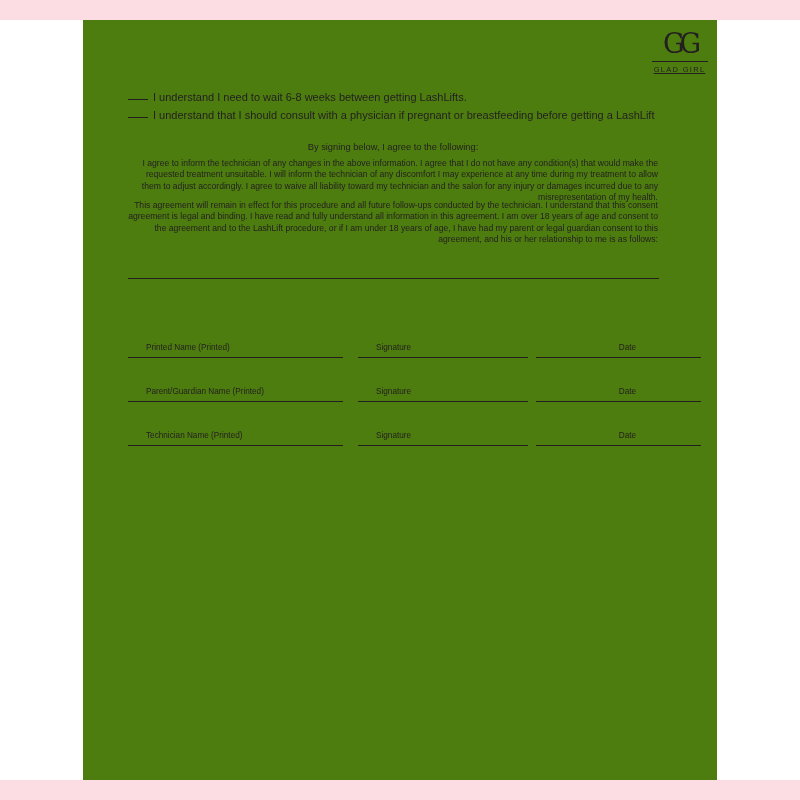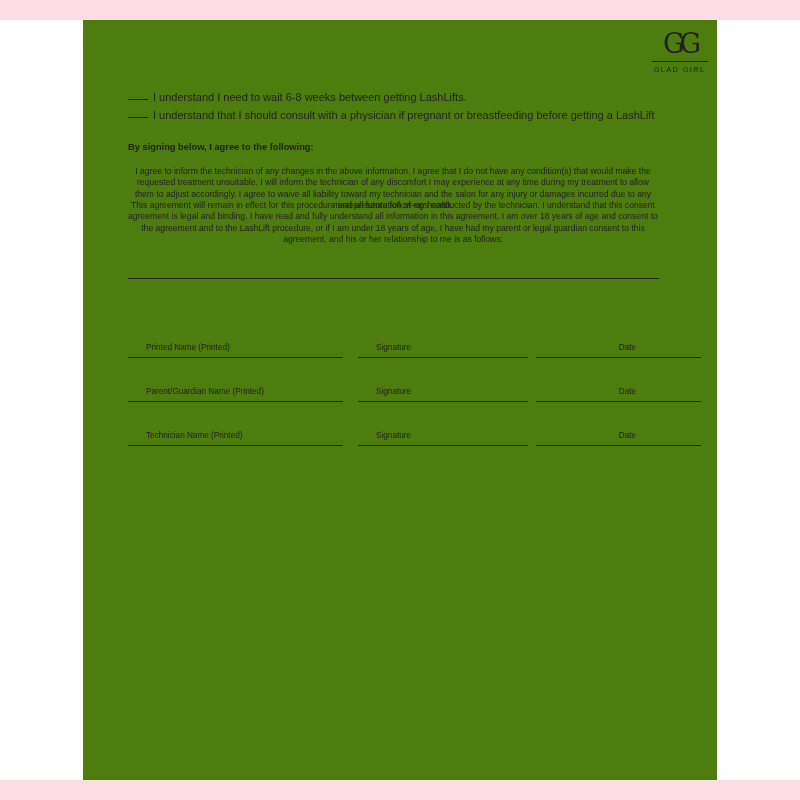--- a/index.html
+++ b/index.html
@@ -53,20 +53,21 @@
   .logo-rule {
     width: 56px;
     height: 1px;
     background: #231f20;
     margin: 4px auto 3px auto;
   }
   .logo-word {
     font-size: 7.5px;
     letter-spacing: 1.3px;
     color: #231f20;
+    text-decoration: underline;
   }
 
   
   .checklist {
     position: absolute;
     left: 45px;
     top: 68px;
     width: 560px;
   }
   .check-line {
@@ -84,29 +85,30 @@
   }
 
   
   .body-block {
     position: absolute;
     left: 45px;
     width: 530px;
   }
   .heading {
     font-size: 9.3px;
-    font-weight: bold;
-    color: #231f20;
-    margin-bottom: 14px;
+    font-weight: normal;
+    color: #231f20;
+    margin-bottom: 6px;
+    text-align: center;
   }
   .para {
     font-size: 8.6px;
     line-height: 11.4px;
     color: #231f20;
-    text-align: center;
+    text-align: right;
   }
   #para-1 { top: 122px; }
   #para-2 { top: 180px; }
 
   .hr-rule {
     position: absolute;
     left: 45px;
     width: 531px;
     height: 1px;
     background: #231f20;

